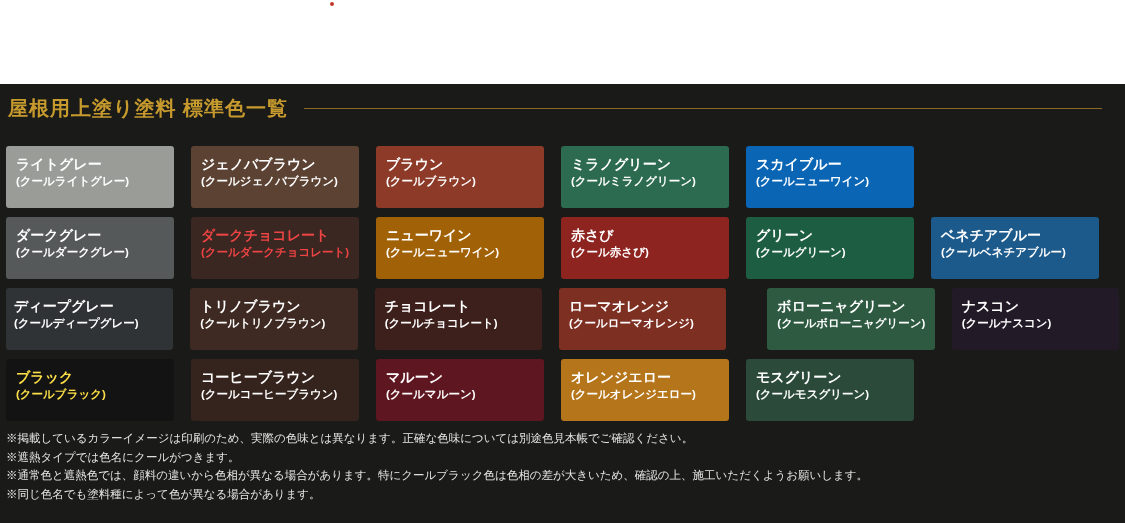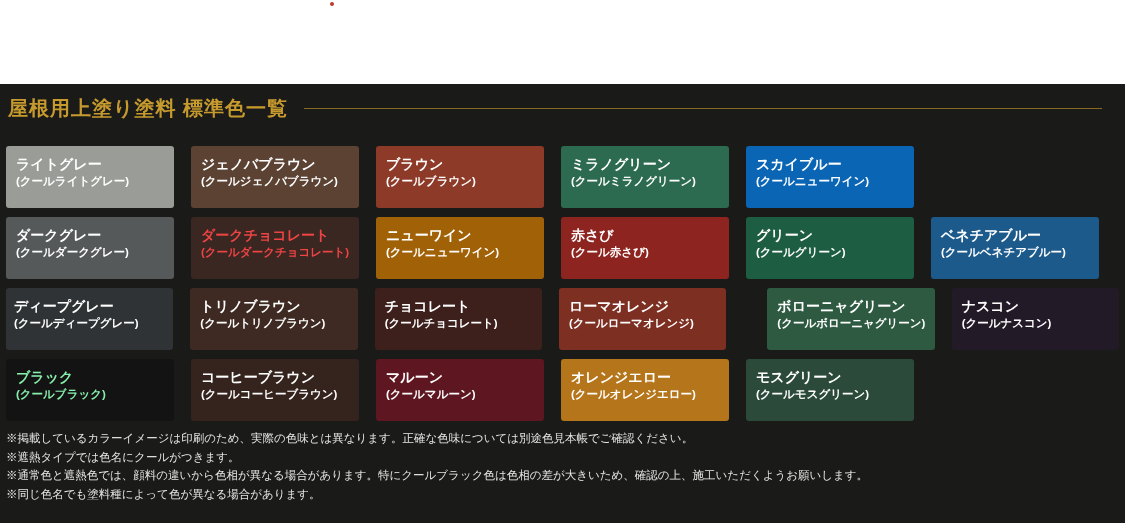--- a/index.html
+++ b/index.html
@@ -198,21 +198,21 @@
           <div class="swatch" style="background: rgb(45, 90, 64); color: rgb(255, 255, 255); margin-left: 24px;">
             <span class="nm">ボローニャグリーン</span>
             <span class="sub">(クールボローニャグリーン)</span>
           </div>
           <div class="swatch" style="background: rgb(35, 26, 40); color: rgb(255, 255, 255);">
             <span class="nm">ナスコン</span>
             <span class="sub">(クールナスコン)</span>
           </div>
         </div>
         <div class="swatch-row">
-          <div class="swatch" style="background: rgb(19, 19, 19); color: #86efac;">
+          <div class="swatch" style="background: rgb(19, 19, 19); color: #fde047;">
             <span class="nm">ブラック</span>
             <span class="sub">(クールブラック)</span>
           </div>
           <div class="swatch" style="background: rgb(53, 35, 29); color: rgb(255, 255, 255);">
             <span class="nm">コーヒーブラウン</span>
             <span class="sub">(クールコーヒーブラウン)</span>
           </div>
           <div class="swatch" style="background: rgb(94, 23, 32); color: rgb(255, 255, 255);">
             <span class="nm">マルーン</span>
             <span class="sub">(クールマルーン)</span>

